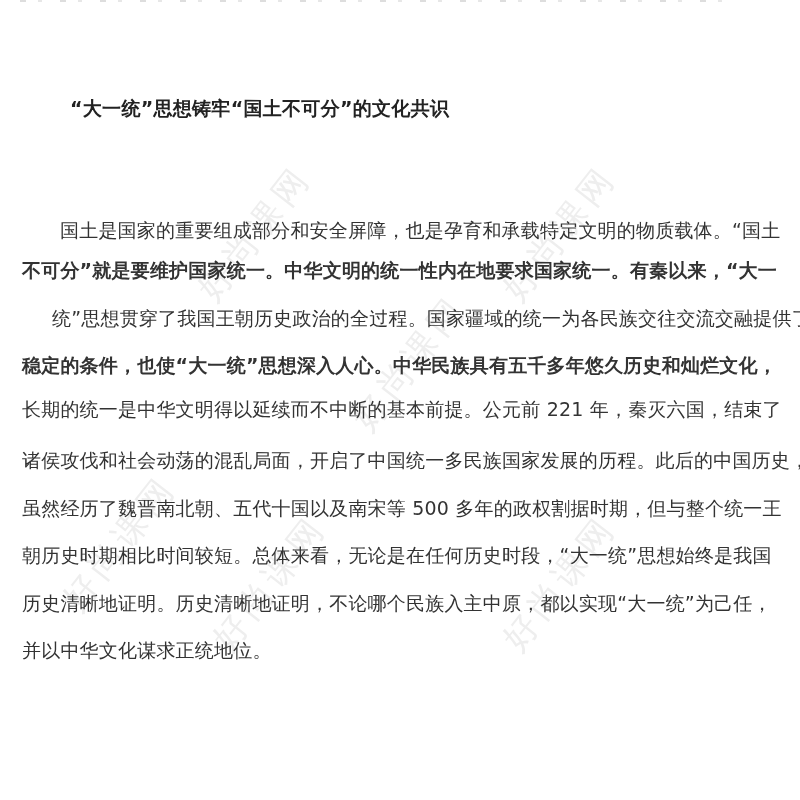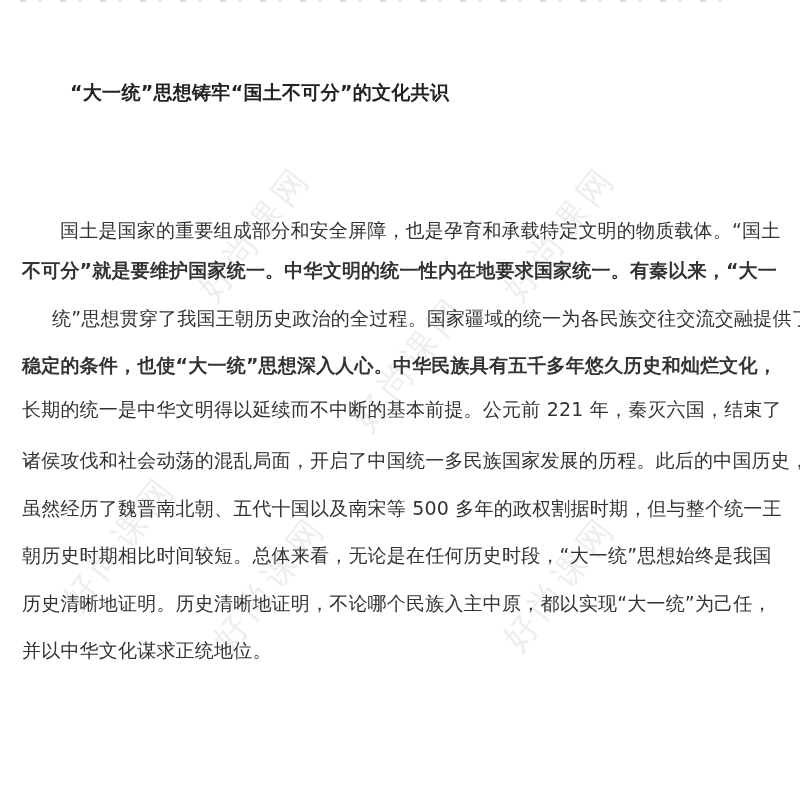--- a/index.html
+++ b/index.html
@@ -29,21 +29,21 @@
       top: 0;
       width: 100%;
       height: 4px;
       background: repeating-linear-gradient(90deg, #cfcfcf 0 6px, transparent 6px 18px, #dddddd 18px 22px, transparent 22px 40px);
       opacity: 0.7;
       margin-top: 6px;
     }
     .heading {
       position: absolute;
       left: 70px;
-      top: 80px;
+      top: 96px;
       font-size: 19px;
       font-weight: bold;
       color: #222222;
       letter-spacing: 0.3px;
       white-space: nowrap;
     }
     .body-text {
       position: absolute;
       left: 22px;
       top: 0;

